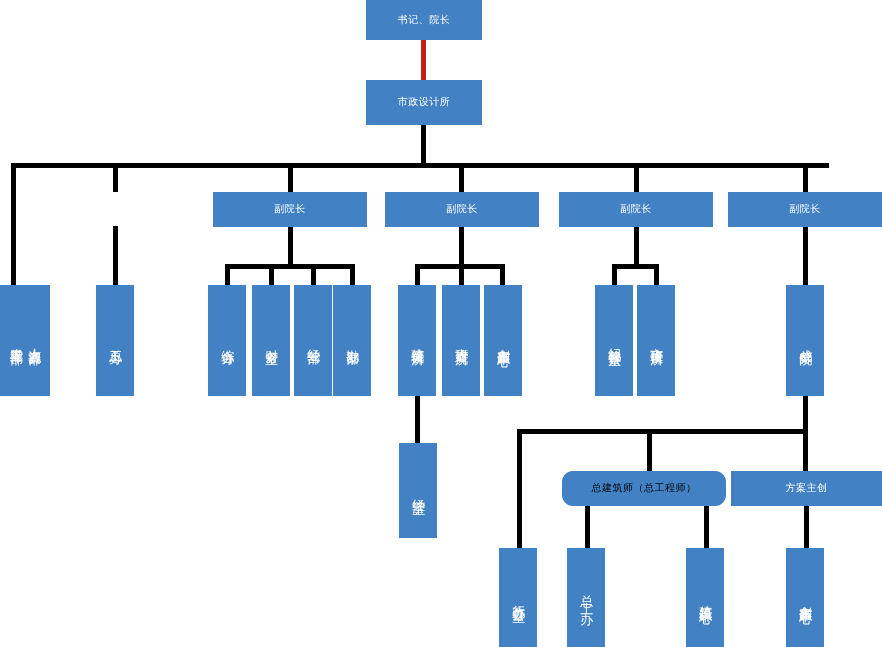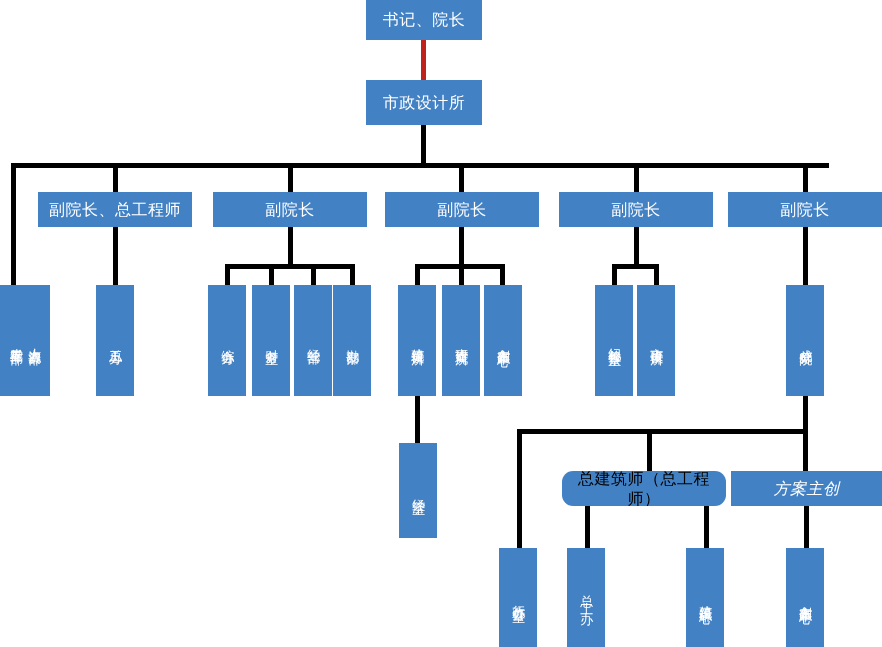--- a/index.html
+++ b/index.html
@@ -20,21 +20,21 @@
   }
   .node {
     position: absolute;
     box-sizing: border-box;
     background: var(--fill, #4281c4);
     color: #ffffff;
     display: flex;
     align-items: center;
     justify-content: center;
     text-align: center;
-    font-size: 16px;
+    font-size: 10px;
     line-height: 1.25;
     letter-spacing: 0.5px;
     overflow: hidden;
   }
   
   .node.h {
     writing-mode: horizontal-tb;
     padding: 2px 4px;
   }
   
@@ -120,21 +120,20 @@
 
   <div class="conn" style="left: 585px; top: 505px; width: 5px; height: 44px; background: rgb(0, 0, 0);"></div>
   <div class="conn" style="left: 704px; top: 505px; width: 5px; height: 44px; background: rgb(0, 0, 0);"></div>
 
   <div class="conn" style="left: 804px; top: 505px; width: 5px; height: 44px; background: rgb(0, 0, 0);"></div>
 
   <div class="node h" style="left: 366px; top: 0px; width: 116px; height: 40px; --fill: #4281c4; color: rgb(255, 255, 255);">书记、院长</div>
 
   <div class="node h" style="left: 366px; top: 80px; width: 116px; height: 45px; --fill: #4281c4; color: rgb(255, 255, 255);">市政设计所</div>
 
-  <div class="node h" style="left: 38px; top: 192px; width: 154px; height: 35px; --fill: #4281c4; color: rgb(255, 255, 255);">副院长、总工程师</div>
   <div class="node h" style="left: 213px; top: 192px; width: 154px; height: 35px; --fill: #4281c4; color: rgb(255, 255, 255);">副院长</div>
   <div class="node h" style="left: 385px; top: 192px; width: 154px; height: 35px; --fill: #4281c4; color: rgb(255, 255, 255);">副院长</div>
   <div class="node h" style="left: 559px; top: 192px; width: 154px; height: 35px; --fill: #4281c4; color: rgb(255, 255, 255);">副院长</div>
   <div class="node h" style="left: 728px; top: 192px; width: 154px; height: 35px; --fill: #4281c4; color: rgb(255, 255, 255);">副院长</div>
 
   <div class="node v dbl" style="left: 0px; top: 285px; width: 50px; height: 111px; --fill: #4281c4; color: rgb(255, 255, 255);">
     <span>人力资源部</span>
     <span>党群工作部</span>
   </div>
 
@@ -150,20 +149,20 @@
   <div class="node v" style="left: 484px; top: 285px; width: 38px; height: 111px; --fill: #4281c4; color: rgb(255, 255, 255);">方案创作中心</div>
 
   <div class="node v" style="left: 595px; top: 285px; width: 38px; height: 111px; --fill: #4281c4; color: rgb(255, 255, 255);">纪检督察室</div>
   <div class="node v" style="left: 637px; top: 285px; width: 38px; height: 111px; --fill: #4281c4; color: rgb(255, 255, 255);">市政设计所</div>
 
   <div class="node v" style="left: 786px; top: 285px; width: 38px; height: 111px; --fill: #4281c4; color: rgb(255, 255, 255);">成都分院</div>
 
   <div class="node v" style="left: 399px; top: 443px; width: 38px; height: 95px; --fill: #4281c4; color: rgb(255, 255, 255);">经济室</div>
 
   <div class="node h" style="left: 562px; top: 471px; width: 164px; height: 35px; --fill: #4281c4; color: #000000; border-radius: 11px;">总建筑师（总工程师）</div>
-  <div class="node h" style="left: 731px; top: 471px; width: 151px; height: 35px; --fill: #4281c4; color: rgb(255, 255, 255); font-style: italic;">方案主创</div>
+  <div class="node h" style="left: 731px; top: 471px; width: 151px; height: 35px; --fill: #4281c4; color: rgb(255, 255, 255);">方案主创</div>
 
   <div class="node v" style="left: 499px; top: 548px; width: 38px; height: 99px; --fill: #4281c4; color: rgb(255, 255, 255);">行政办公室</div>
   <div class="node v wide" style="left: 567px; top: 548px; width: 38px; height: 99px; --fill: #4281c4; color: rgb(255, 255, 255);">总工办</div>
   <div class="node v" style="left: 686px; top: 548px; width: 38px; height: 99px; --fill: #4281c4; color: rgb(255, 255, 255);">建筑设计中心</div>
   <div class="node v" style="left: 786px; top: 548px; width: 38px; height: 99px; --fill: #4281c4; color: rgb(255, 255, 255);">方案创作中心</div>
 
 </div>
 
 </body></html>

